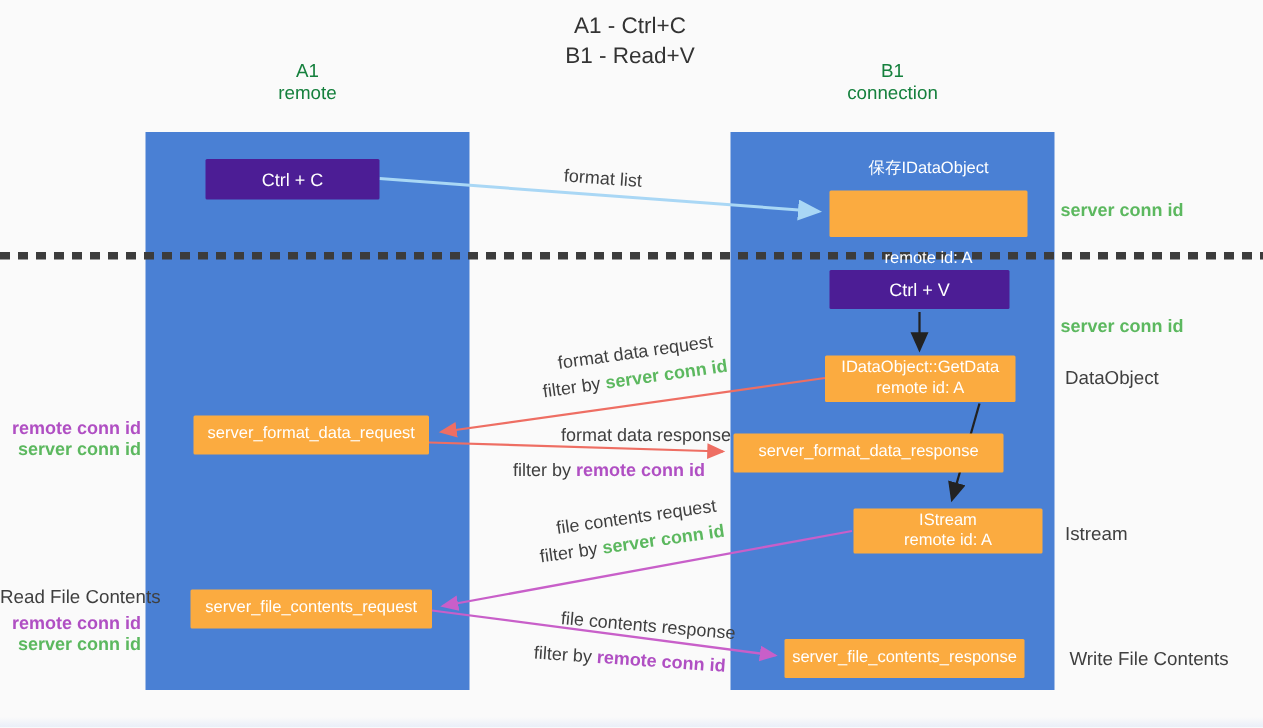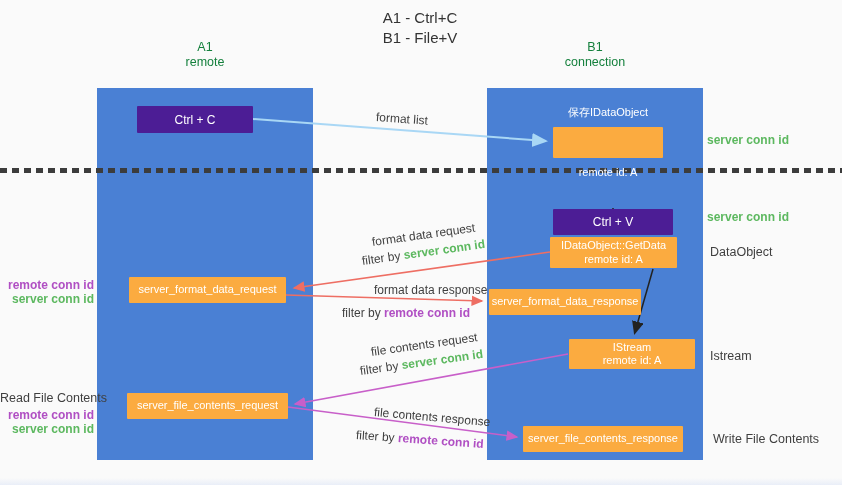--- a/index.html
+++ b/index.html
@@ -38,21 +38,21 @@
   .rot-p4{transform:rotate(4deg);transform-origin:left center;}
   .rot-p5{transform:rotate(5deg);transform-origin:left center;}
 </style>
 </head>
 <body>
 
 <div id="canvas">
 
   <div class="abs title">
     <div>A1 - Ctrl+C</div>
-    <div>B1 - File+V</div>
+    <div>B1 - Read+V</div>
   </div>
 
   <div class="abs col-header" style="left:97px;">
     <div>A1</div>
     <div>remote</div>
   </div>
   <div class="abs col-header" style="left:487px;">
     <div>B1</div>
     <div>connection</div>
   </div>
@@ -83,39 +83,39 @@
     <line x1="286" y1="295" x2="482" y2="301" stroke="#ee6e63" stroke-width="1.5" marker-end="url(#mk-red)"></line>
     <line x1="653" y1="269" x2="635" y2="332" stroke="#222222" stroke-width="1.5" marker-end="url(#mk-black)"></line>
     <line x1="568" y1="354" x2="295" y2="404" stroke="#c85fc9" stroke-width="1.5" marker-end="url(#mk-purple)"></line>
     <line x1="288" y1="407" x2="517" y2="437" stroke="#c85fc9" stroke-width="1.5" marker-end="url(#mk-purple)"></line>
   </svg>
 
   <div class="node green-box" style="left:137px;top:106px;width:116px;height:27px;">
     <span>Ctrl + C</span>
   </div>
 
-  <div class="node orange-box" style="left:553px;top:127px;width:110px;height:31px;gap:47px;">
+  <div class="node orange-box" style="left:553px;top:127px;width:132px;height:31px;gap:47px;">
     <span>保存IDataObject</span>
     <span>remote id: A</span>
   </div>
 
-  <div class="node green-box" style="left:553px;top:180px;width:120px;height:26px;margin-top:29px;">
+  <div class="node green-box" style="left:553px;top:180px;width:120px;height:26px;">
     <span>Ctrl + V</span>
   </div>
 
   <div class="node orange-box" style="left:550px;top:237px;width:127px;height:31px;">
     <span>IDataObject::GetData</span>
     <span>remote id: A</span>
   </div>
 
   <div class="node orange-box one" style="left:129px;top:277px;width:157px;height:26px;">
     <span>server_format_data_request</span>
   </div>
 
-  <div class="node orange-box one" style="left:489px;top:289px;width:152px;height:26px;">
+  <div class="node orange-box one" style="left:489px;top:289px;width:180px;height:26px;">
     <span>server_format_data_response</span>
   </div>
 
   <div class="node orange-box" style="left:569px;top:339px;width:126px;height:30px;">
     <span>IStream</span>
     <span>remote id: A</span>
   </div>
 
   <div class="node orange-box one" style="left:523px;top:426px;width:160px;height:26px;">
     <span>server_file_contents_response</span>

